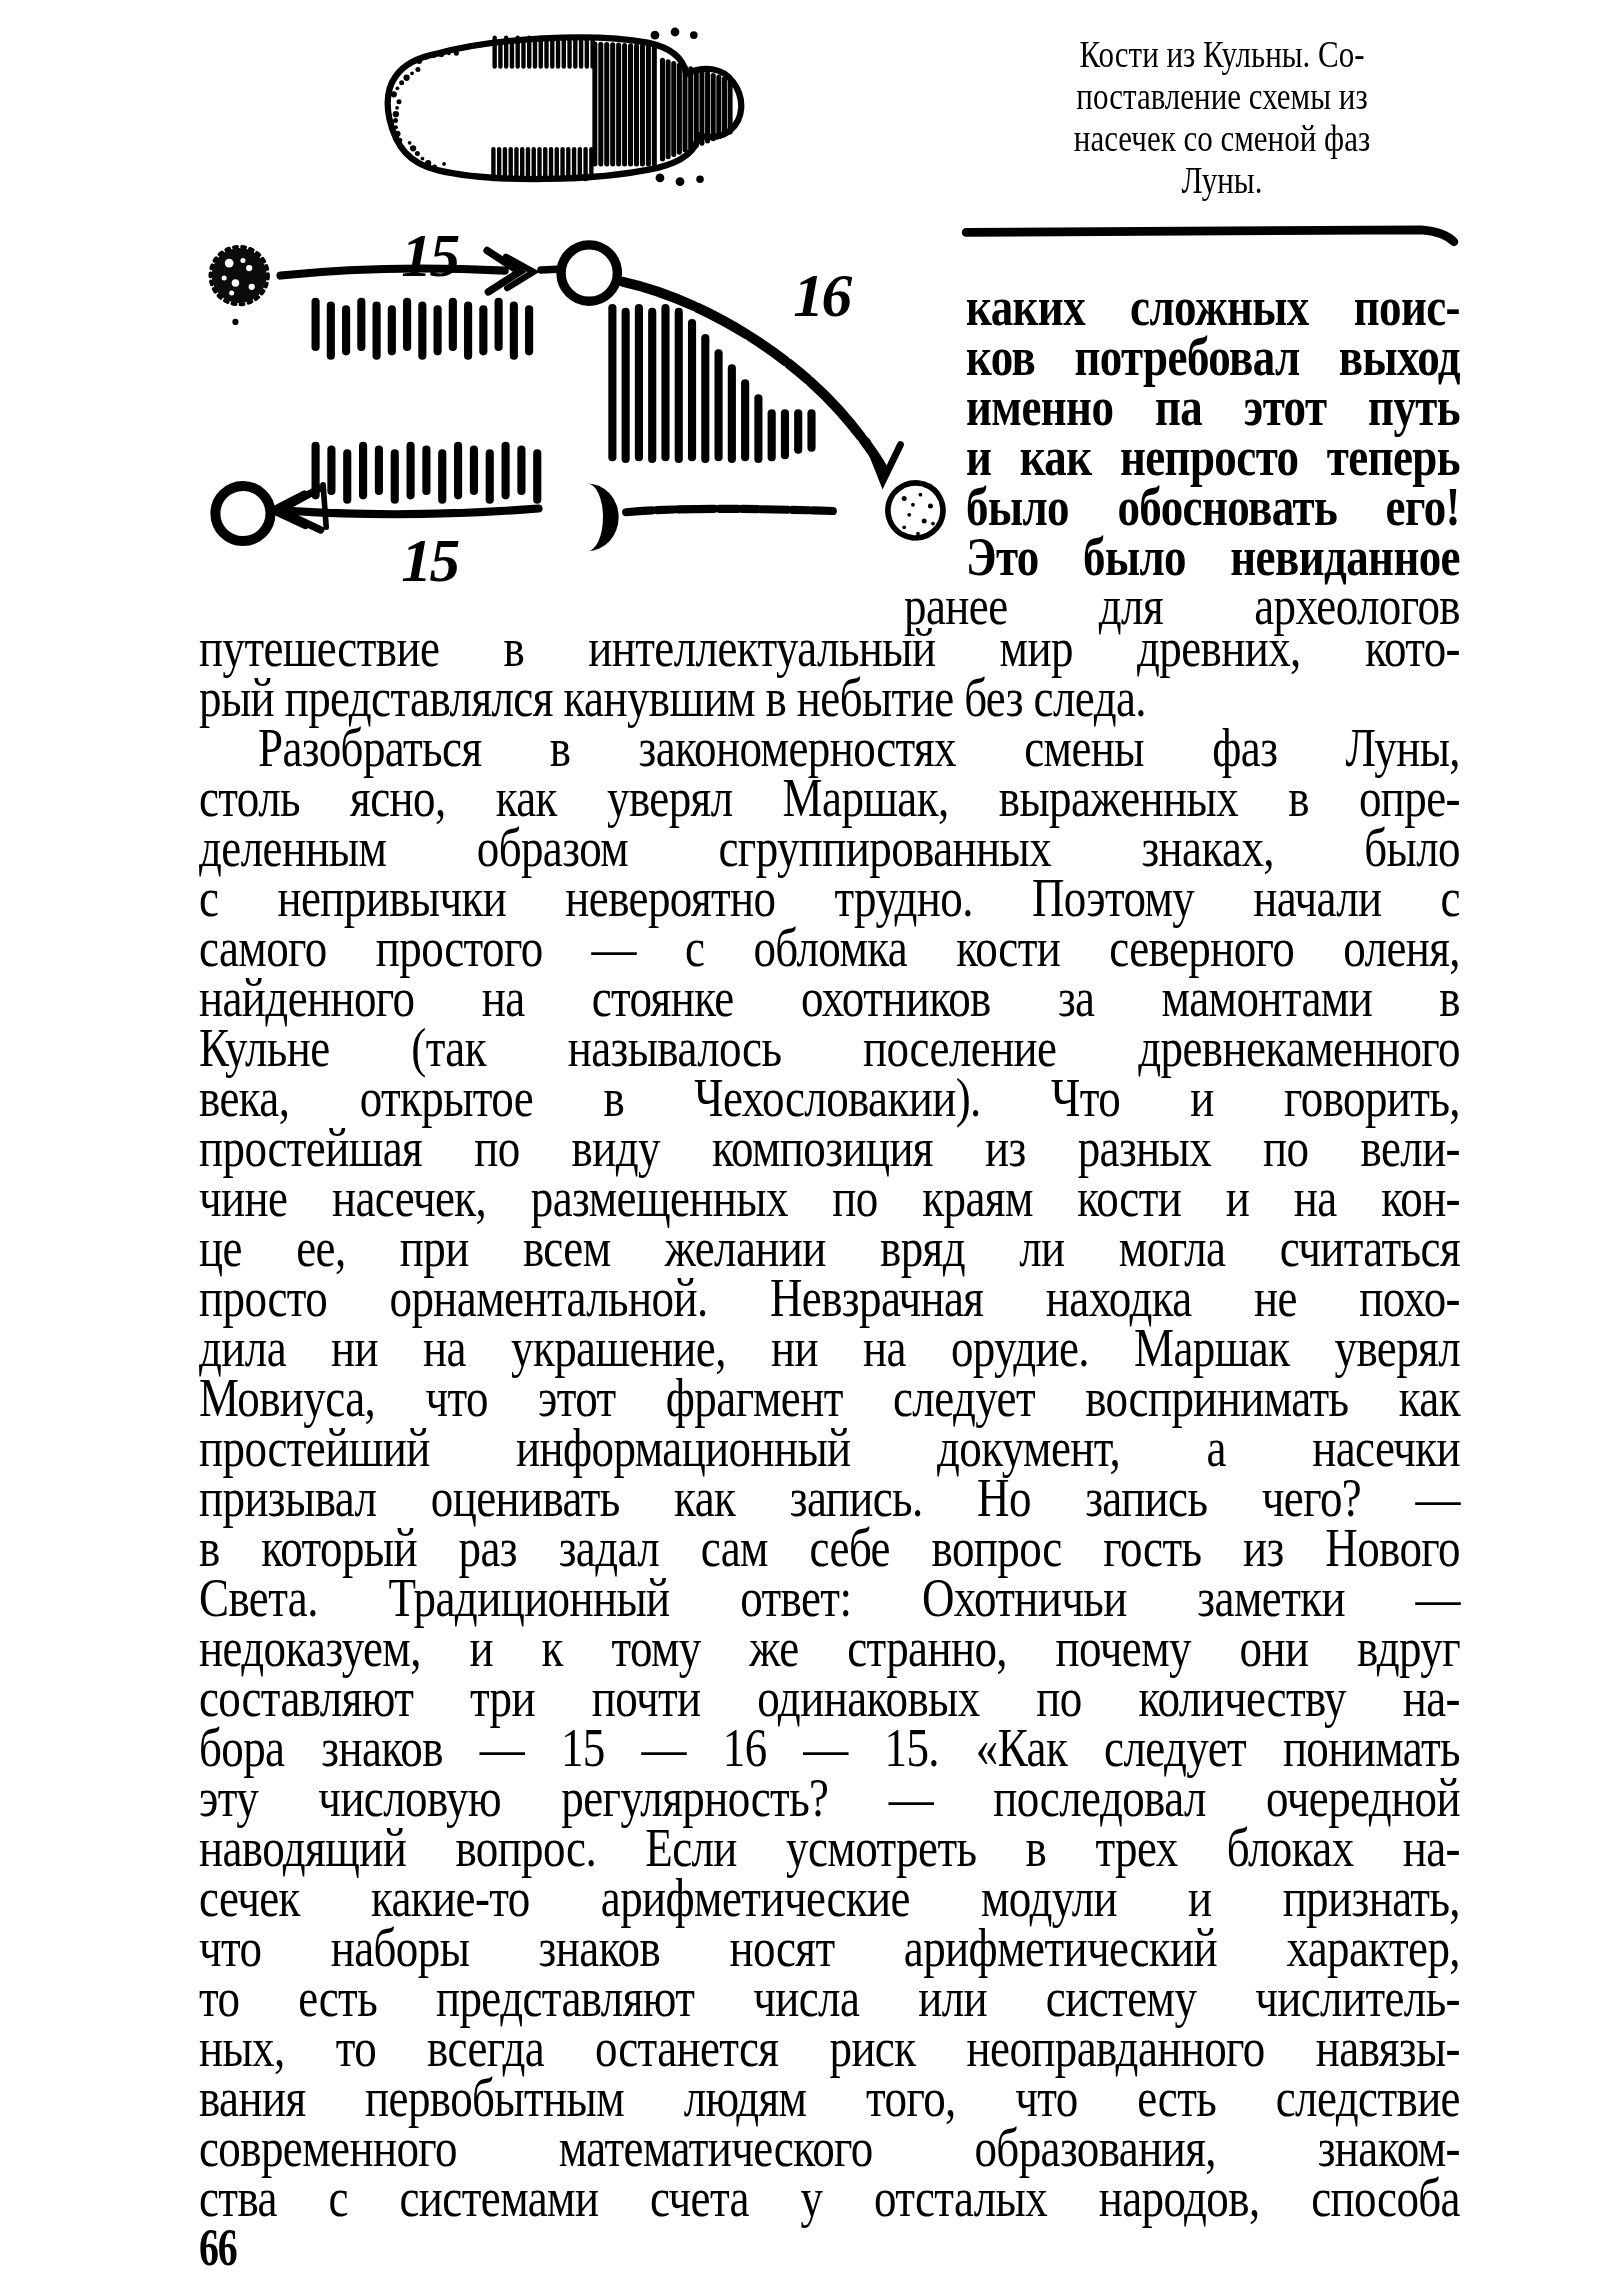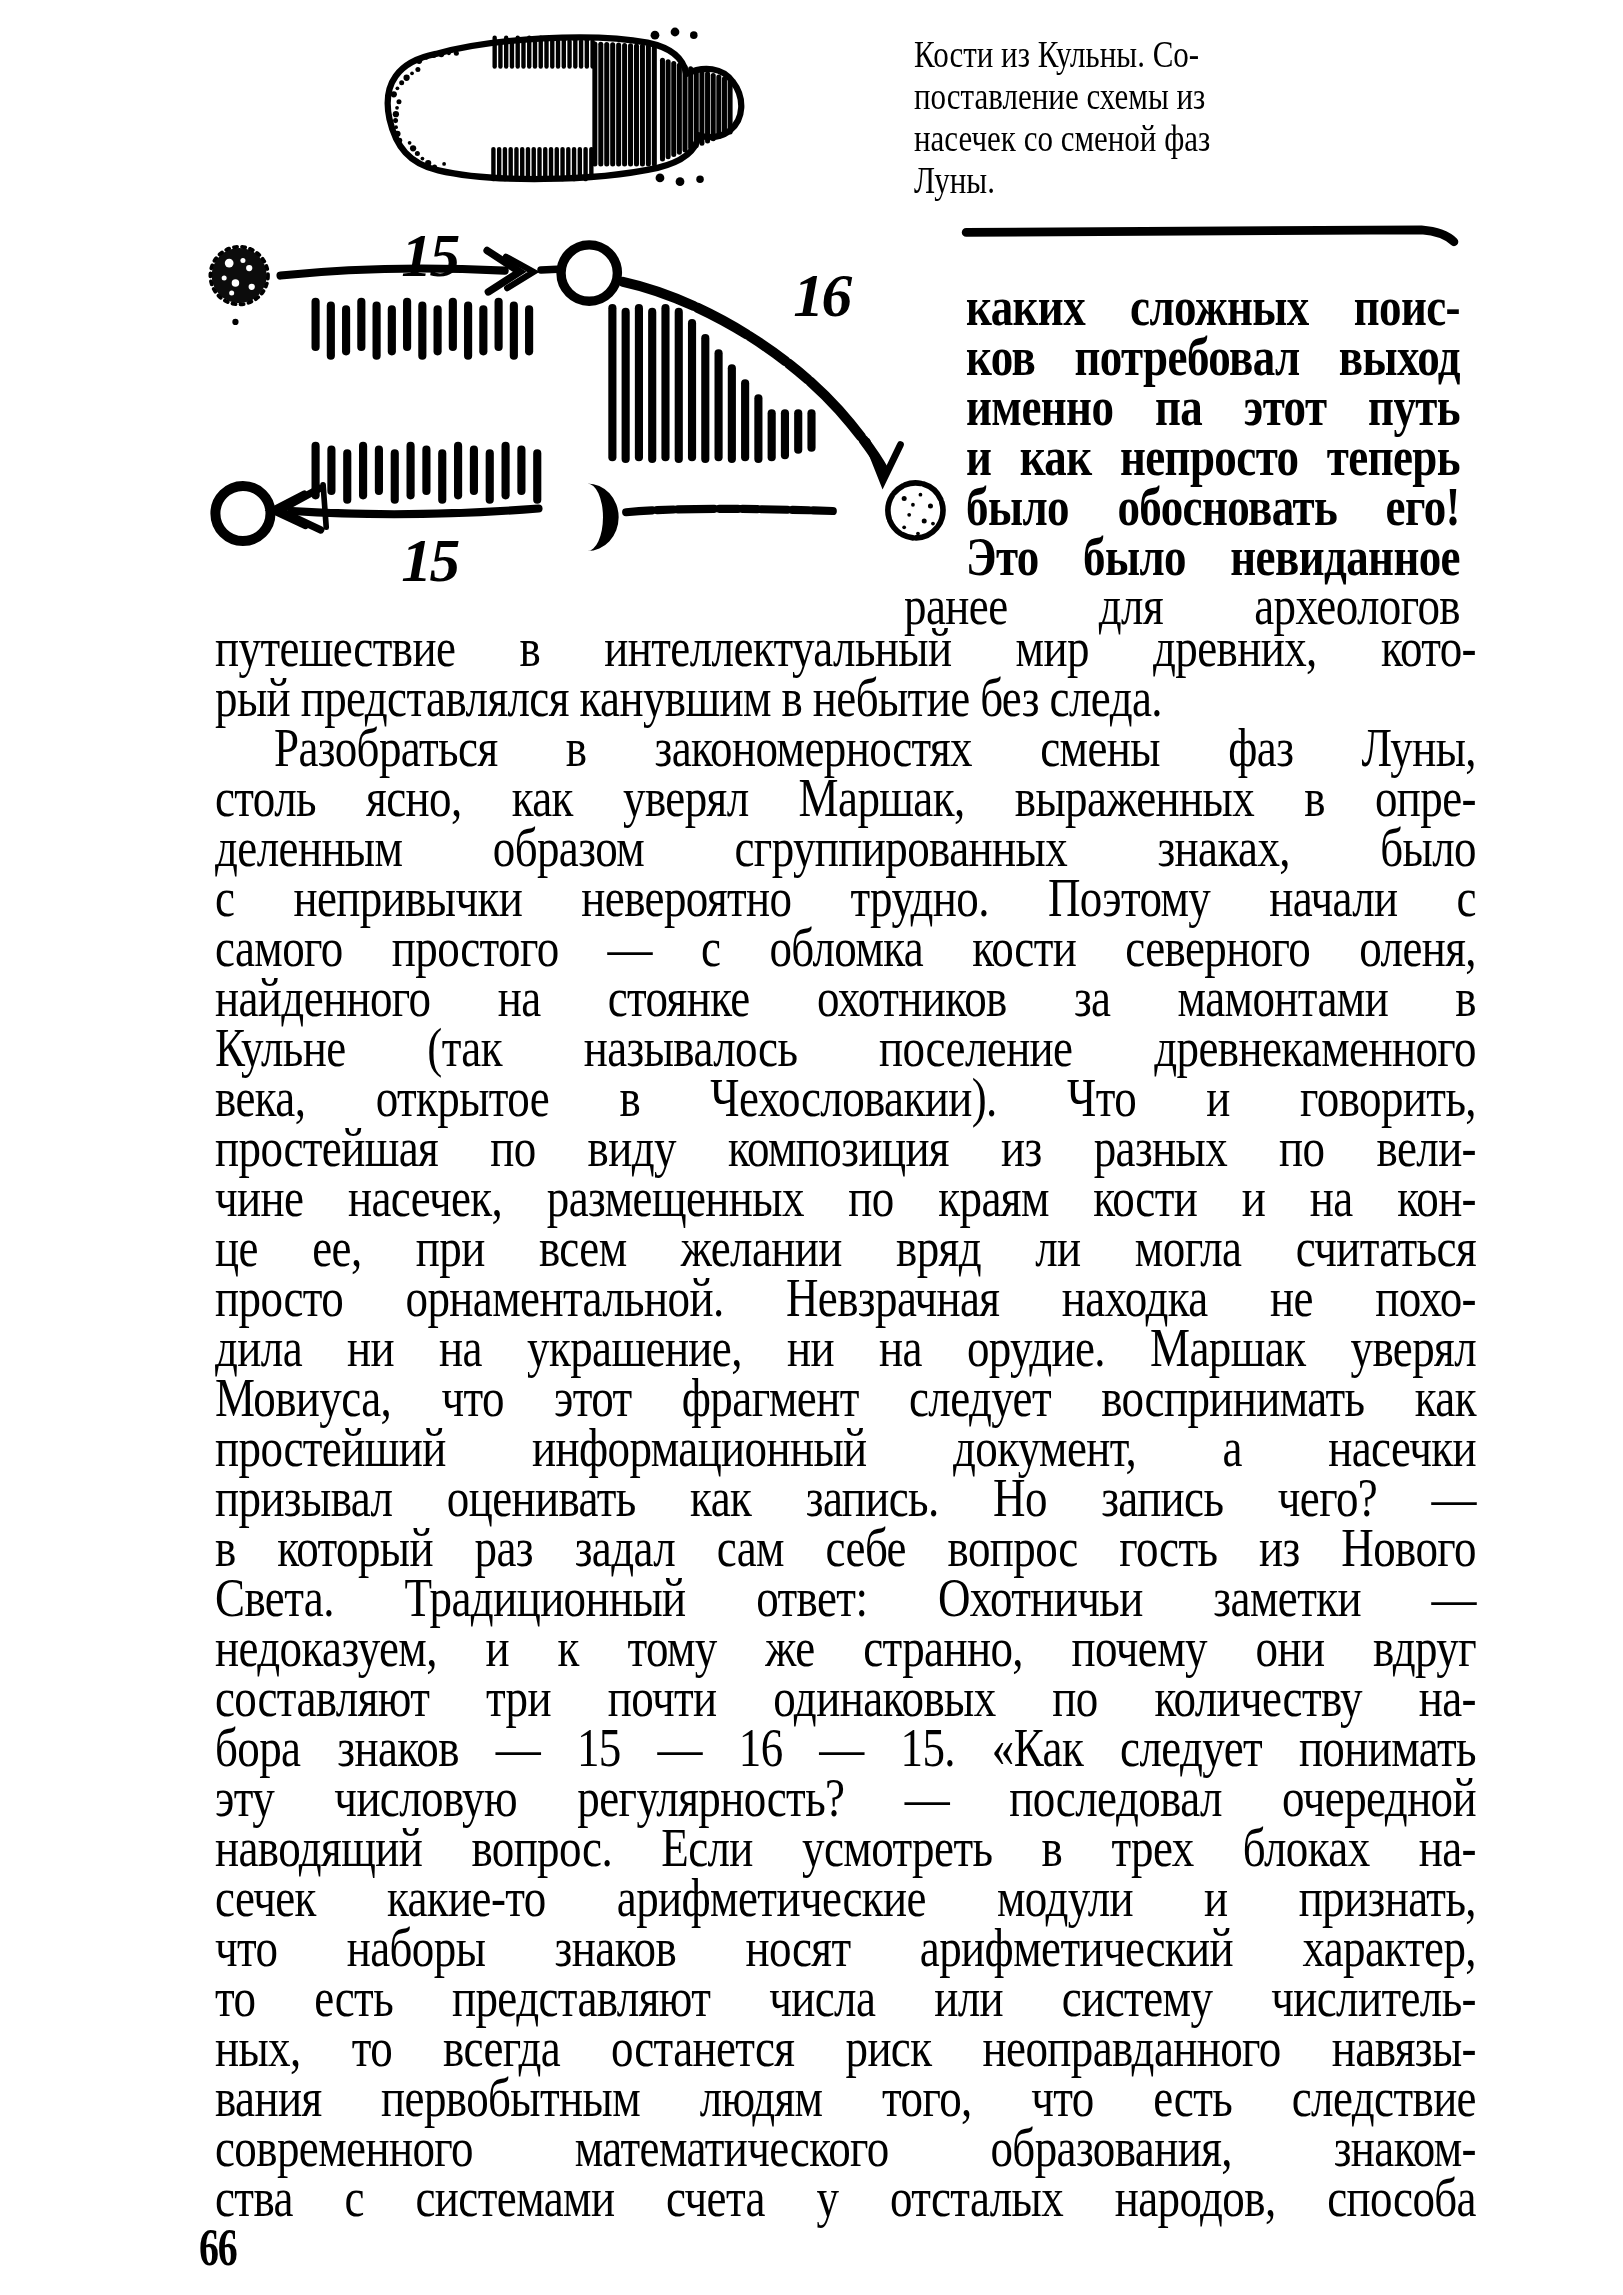--- a/index.html
+++ b/index.html
@@ -5,39 +5,39 @@
   html,body { margin:0; padding:0; background:#777; }
   .page {
     position:relative; width:1623px; height:2295px;
     background:#ffffff; color:#000;
     font-family:"Liberation Serif", serif;
     overflow:hidden; margin:0 auto;
   }
   .art { position:absolute; left:0; top:0; width:1623px; height:2295px; }
 
   
-  .caption { position:absolute; left:914px; top:33px; width:494px; }
+  .caption { position:absolute; left:975px; top:33px; width:494px; text-align:center; }
   .cap-line {
     font-size:31px; line-height:42px; white-space:nowrap;
     transform:scaleY(1.25);
   }
 
   
   .line {
     font-size:45px; line-height:50px; height:50px;
     transform:scaleY(1.2);
     letter-spacing:-0.6px;
   }
   .jline { text-align:justify; text-align-last:justify; }
   .line.end { text-align-last:left; }
   .line.indent { text-indent:59px; }
 
   .rcol { position:absolute; left:966px; top:282px; width:494px;font-weight:bold; }
   .rcol-last { position:absolute; left:904px; top:581px; width:556px; }
-  .body-text { position:absolute; left:199px; top:623px; width:1261px;margin-left:16px; }
+  .body-text { position:absolute; left:199px; top:623px; width:1261px; }
 
   .pagenum {
     position:absolute; left:199px; top:2217px;
     font-size:40px; font-weight:bold;
     transform:scaleY(1.3); transform-origin:top left;
     letter-spacing:-1.3px;
   }
 
   .count-label {
     font-family:"Liberation Serif", serif;

